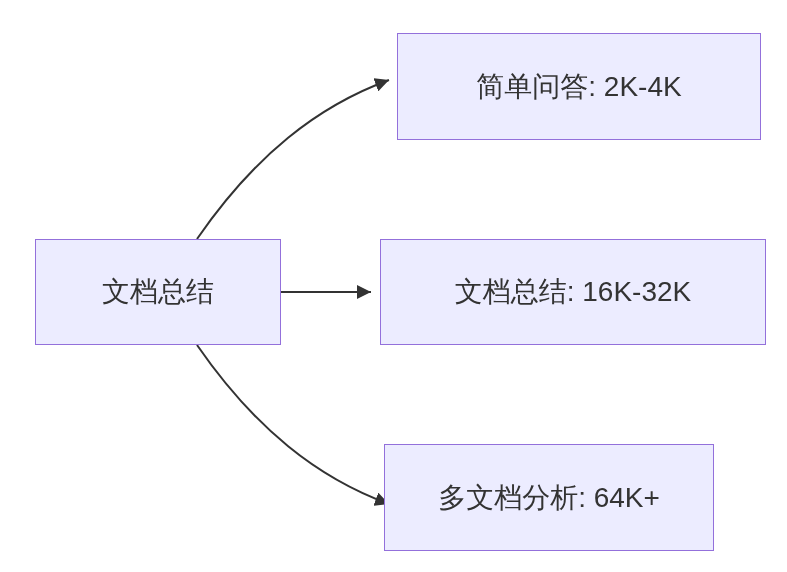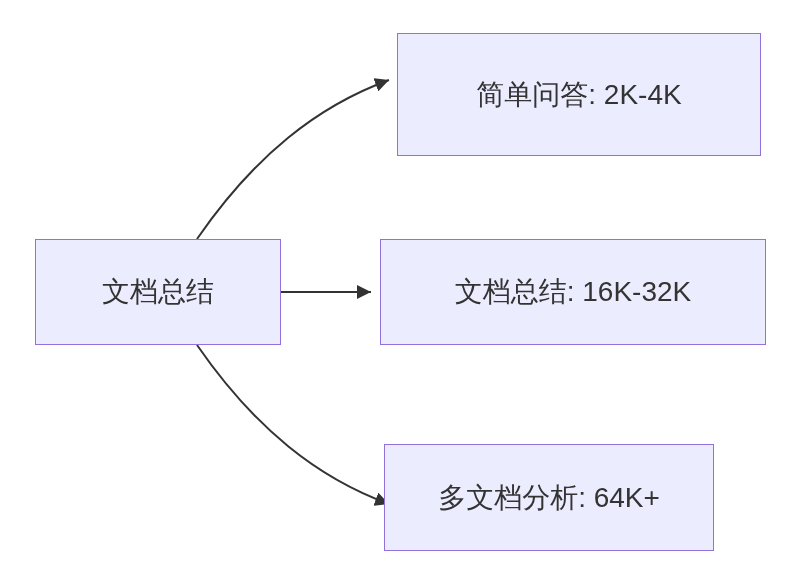--- a/index.html
+++ b/index.html
@@ -36,21 +36,21 @@
     border: 1px solid var(--node-border, #9370DB);
     display: flex;
     align-items: center;
     justify-content: center;
     color: var(--text, #333333);
     font-size: 28px;
     line-height: 1.2;
     text-align: center;
   }
   .node-root   { left: 35px;  top: 239px; width: 246px; height: 106px; }
-  .node-top    { left: 397px; top: 33px;  width: 364px; height: 123px; }
+  .node-top    { left: 397px; top: 33px;  width: 364px; height: 107px; }
   .node-middle { left: 380px; top: 239px; width: 386px; height: 106px; }
   .node-bottom { left: 384px; top: 444px; width: 330px; height: 107px; }
   .edge {
     fill: none;
     stroke: var(--arrow, #333333);
     stroke-width: 2;
   }
 </style>
 </head>
 <body>

